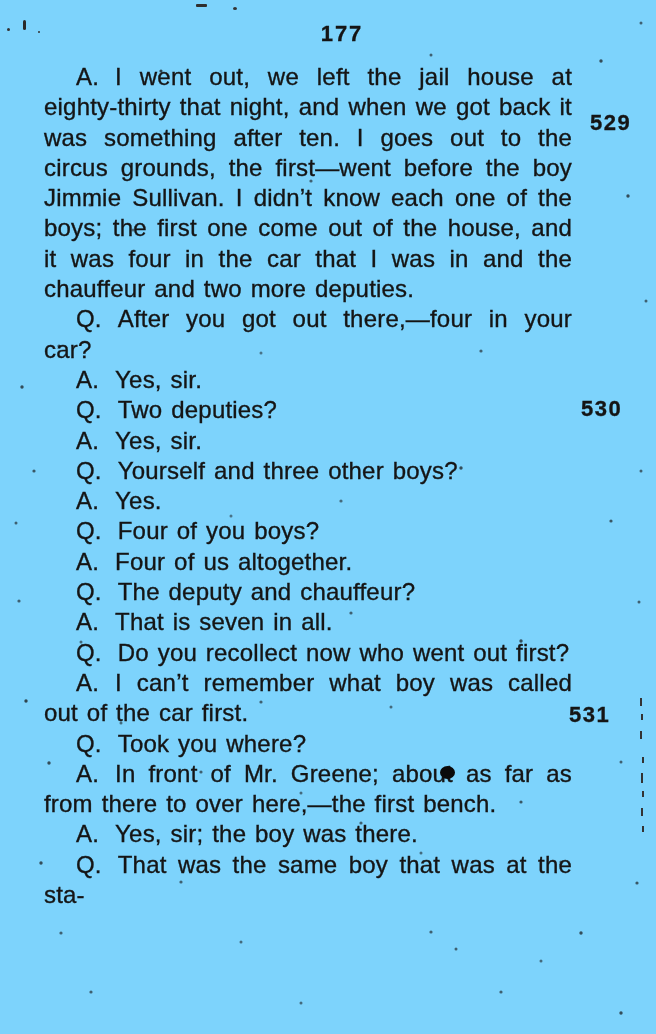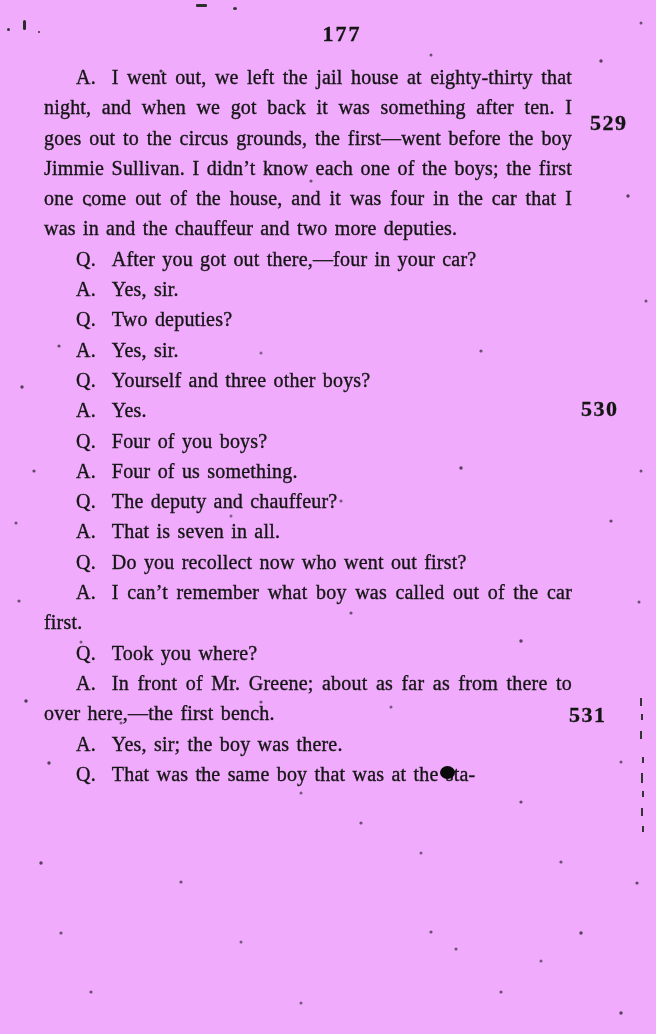--- a/index.html
+++ b/index.html
@@ -4,42 +4,42 @@
 <style>
   html, body {
     margin: 0;
     padding: 0;
     background: #e8e8e6;
   }
   .page {
     position: relative;
     width: 656px;
     height: 1034px;
-    background: #f0abfc;
+    background: #7dd3fc;
     overflow: hidden;
-    font-family: Liberation Serif, serif;
+    font-family: Liberation Sans, sans-serif;
     color: #151515;
   }
   .page-number {
     position: absolute;
     top: 21px;
     left: 14px;
     width: 656px;
     text-align: center;
     font-size: 22px;
     font-weight: bold;
     letter-spacing: 2px;
     -webkit-text-stroke: 0.3px #151515;
   }
   .transcript {
     position: absolute;
     top: 62px;
     left: 44px;
     width: 528px;
-    font-size: 20px;
+    font-size: 24px;
     line-height: 30.3px;
     text-align: justify;
     letter-spacing: 0.2px;
     word-spacing: 2px;
     -webkit-text-stroke: 0.35px #151515;
   }
   .qa {
     margin: 0;
     text-indent: 32px;
   }
@@ -154,21 +154,21 @@
 
   <main class="transcript" id="transcript">
       <p class="qa"><span class="speaker">A.</span><span class="line-text">I went out, we left the jail house at eighty-thirty that night, and when we got back it was something after ten. I goes out to the circus grounds, the first—went before the boy Jimmie Sullivan. I didn’t know each one of the boys; the first one come out of the house, and it was four in the car that I was in and the chauffeur and two more deputies.</span></p>
       <p class="qa"><span class="speaker">Q.</span><span class="line-text">After you got out there,—four in your car?</span></p>
       <p class="qa"><span class="speaker">A.</span><span class="line-text">Yes, sir.</span></p>
       <p class="qa"><span class="speaker">Q.</span><span class="line-text">Two deputies?</span></p>
       <p class="qa"><span class="speaker">A.</span><span class="line-text">Yes, sir.</span></p>
       <p class="qa"><span class="speaker">Q.</span><span class="line-text">Yourself and three other boys?</span></p>
       <p class="qa"><span class="speaker">A.</span><span class="line-text">Yes.</span></p>
       <p class="qa"><span class="speaker">Q.</span><span class="line-text">Four of you boys?</span></p>
-      <p class="qa"><span class="speaker">A.</span><span class="line-text">Four of us something.</span></p>
+      <p class="qa"><span class="speaker">A.</span><span class="line-text">Four of us altogether.</span></p>
       <p class="qa"><span class="speaker">Q.</span><span class="line-text">The deputy and chauffeur?</span></p>
       <p class="qa"><span class="speaker">A.</span><span class="line-text">That is seven in all.</span></p>
       <p class="qa"><span class="speaker">Q.</span><span class="line-text">Do you recollect now who went out first?</span></p>
       <p class="qa"><span class="speaker">A.</span><span class="line-text">I can’t remember what boy was called out of the car first.</span></p>
       <p class="qa"><span class="speaker">Q.</span><span class="line-text">Took you where?</span></p>
       <p class="qa"><span class="speaker">A.</span><span class="line-text">In front of Mr. Greene; about as far as from there to over here,—the first bench.</span></p>
       <p class="qa"><span class="speaker">A.</span><span class="line-text">Yes, sir; the boy was there.</span></p>
       <p class="qa"><span class="speaker">Q.</span><span class="line-text">That was the same boy that was at the sta-</span></p>
     </main>
 

